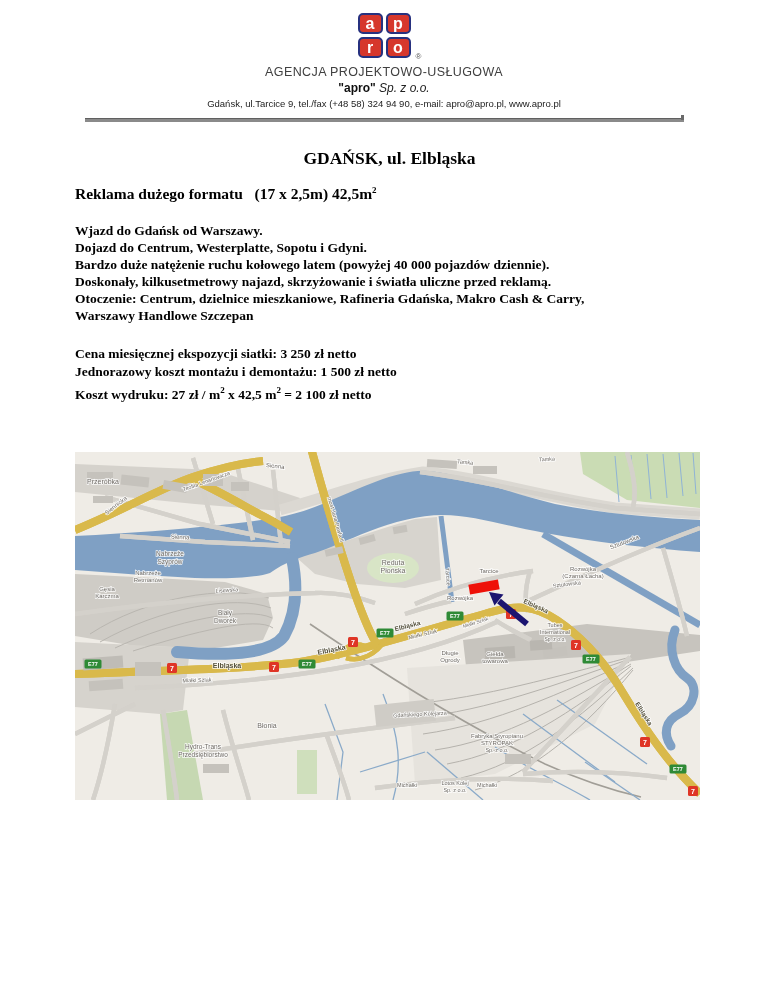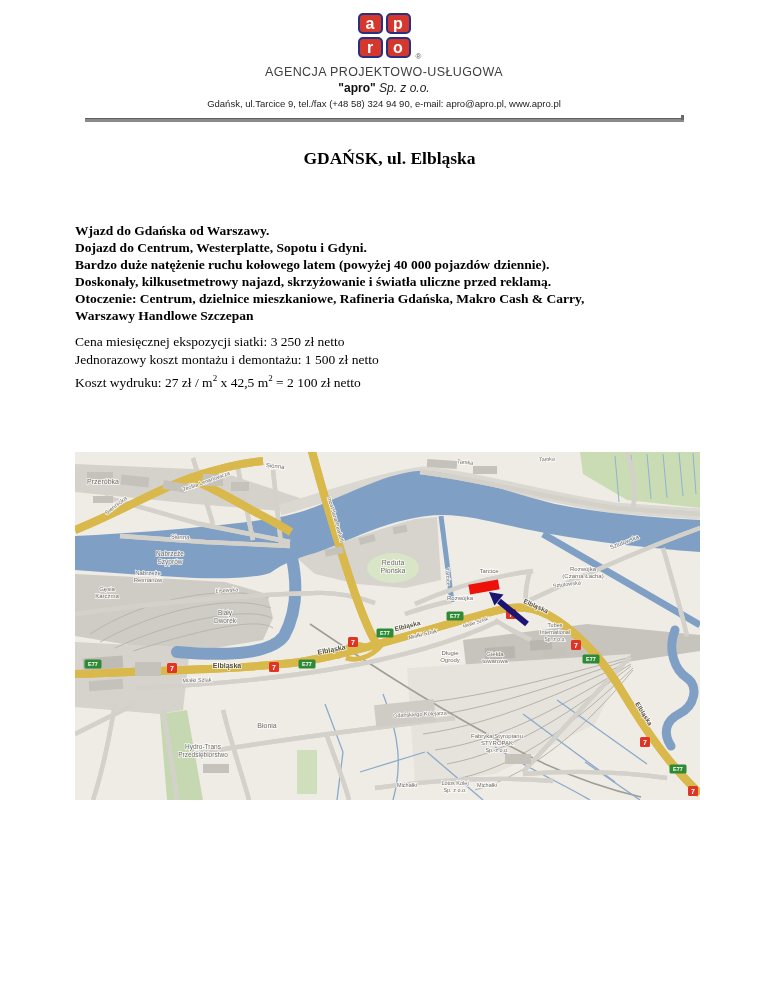--- a/index.html
+++ b/index.html
@@ -18,21 +18,21 @@
   .h2 .b{font-weight:700}
   .h2 .i{font-style:italic;color:#222}
   .h3{margin-top:3px;font:400 9.5px "Liberation Sans",sans-serif;color:#222}
   .rule{position:absolute;left:85px;right:84px;top:118px;height:3px;background:#8a8a8a;border-top:1px solid #606060}
   .rule-tick{position:absolute;right:0;top:-4px;width:3px;height:5px;background:#6a6a6a}
 
   
   .title{position:absolute;left:11px;right:0;top:148px;text-align:center;font-weight:700;font-size:17.5px}
   .subtitle{position:absolute;left:75px;top:185px;font-weight:700;font-size:15.5px;white-space:pre-wrap}
   .bodyblock{position:absolute;left:75px;top:222px;font-weight:700;font-size:13.5px;line-height:17px}
-  .pricing{position:absolute;left:75px;top:333px;font-weight:400;font-size:13.5px;line-height:18px}
+  .pricing{position:absolute;left:75px;top:345px;font-weight:700;font-size:13.5px;line-height:18px}
   .pre{white-space:pre-wrap}
   sup{font-size:9px}
 
   
   .map{position:absolute;left:75px;top:452px;width:625px;height:348px}
   .maplabel{fill:#6e6a64;font-family:"Liberation Sans",sans-serif;font-weight:400;
             text-anchor:middle;paint-order:stroke;stroke:rgba(255,255,255,.85);stroke-width:1.6px}
   .roadlabel{fill:#55513c;font-weight:700}
   .shieldtxt{fill:#ffffff;font-family:"Liberation Sans",sans-serif;font-weight:700;text-anchor:middle}
 </style>
@@ -53,23 +53,24 @@
     </div>
     <div class="h1">AGENCJA PROJEKTOWO-USŁUGOWA</div>
     <div class="h2"><span class="b">"apro"</span><span class="i"> Sp. z o.o.</span></div>
     <div class="h3">Gdańsk, ul.Tarcice 9, tel./fax (+48 58) 324 94 90, e-mail: apro@apro.pl, www.apro.pl</div>
   </div>
   <div class="rule">
       <span class="rule-tick"></span>
     </div>
 
   <div class="title">GDAŃSK, ul. Elbląska</div>
+  <div class="subtitle"><span class="pre">Reklama dużego formatu   (17 x 2,5m) 42,5m</span><sup>2</sup></div>
 
   <div class="bodyblock">
-    <div>Wjazd do Gdańska od Warszawy.</div>
+    <div>Wjazd do Gdańsk od Warszawy.</div>
     <div>Dojazd do Centrum, Westerplatte, Sopotu i Gdyni.</div>
     <div>Bardzo duże natężenie ruchu kołowego latem (powyżej 40 000 pojazdów dziennie).</div>
     <div>Doskonały, kilkusetmetrowy najazd, skrzyżowanie i światła uliczne przed reklamą.</div>
     <div>Otoczenie: Centrum, dzielnice mieszkaniowe, Rafineria Gdańska, Makro Cash &amp; Carry,</div>
     <div>Warszawy Handlowe Szczepan</div>
   </div>
 
   <div class="pricing">
     <div>Cena miesięcznej ekspozycji siatki: 3 250 zł netto</div>
     <div>Jednorazowy koszt montażu i demontażu: 1 500 zł netto</div>

